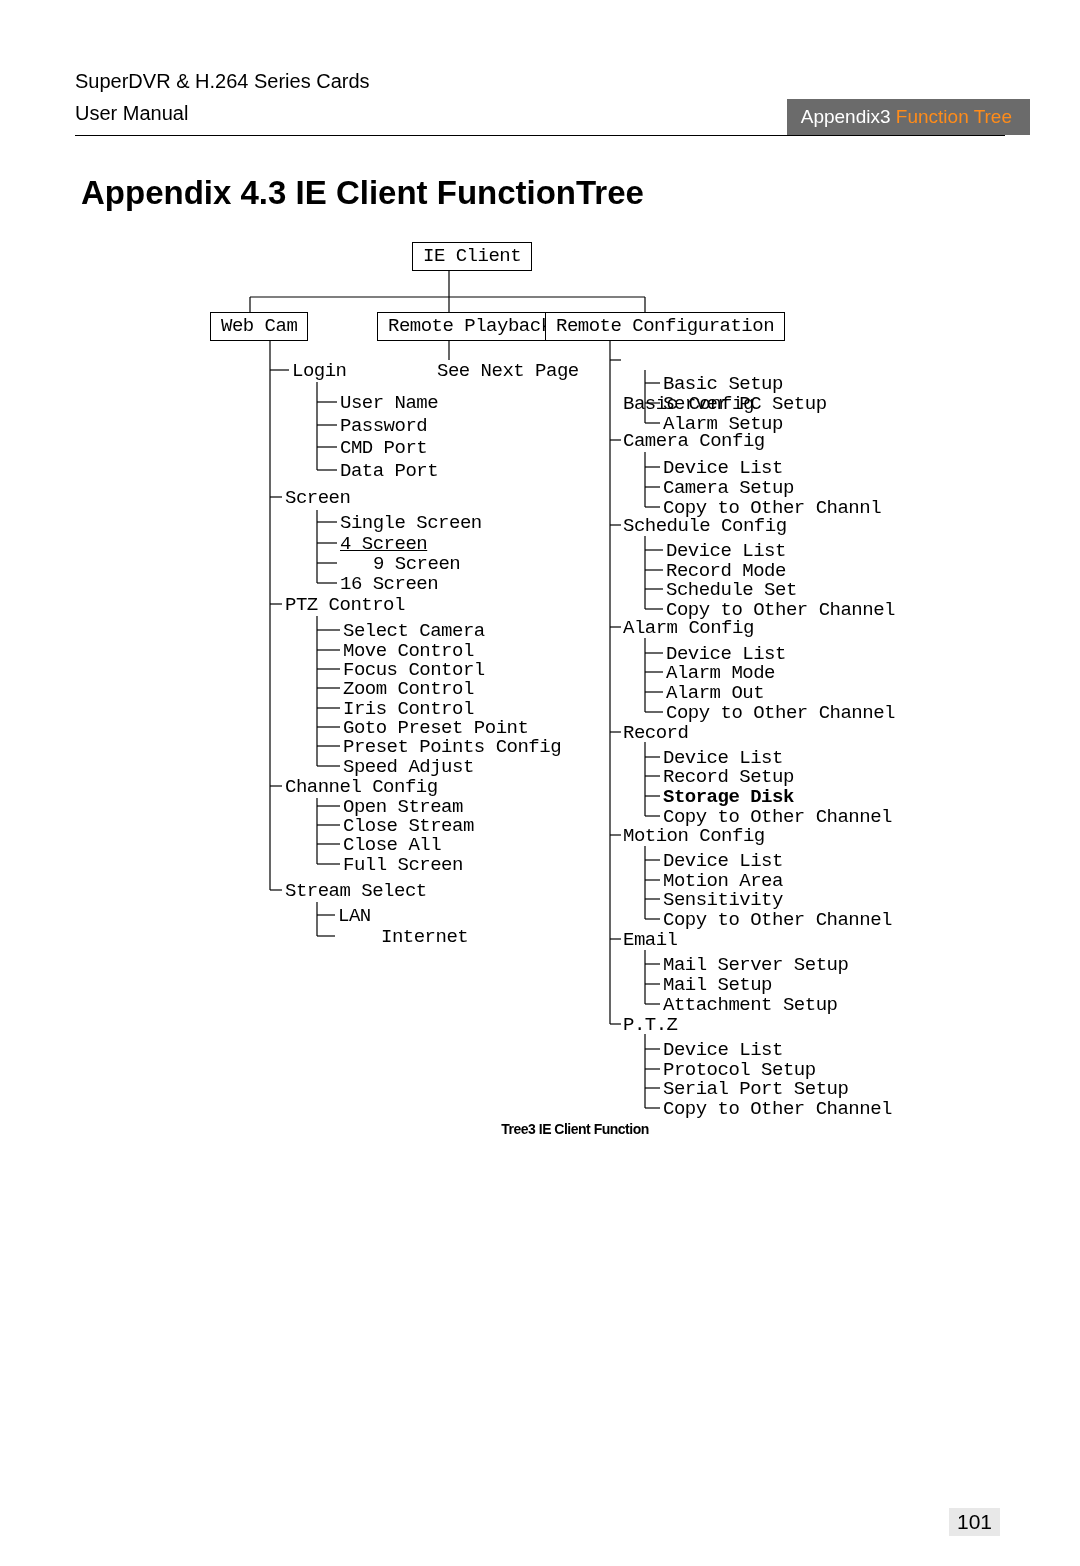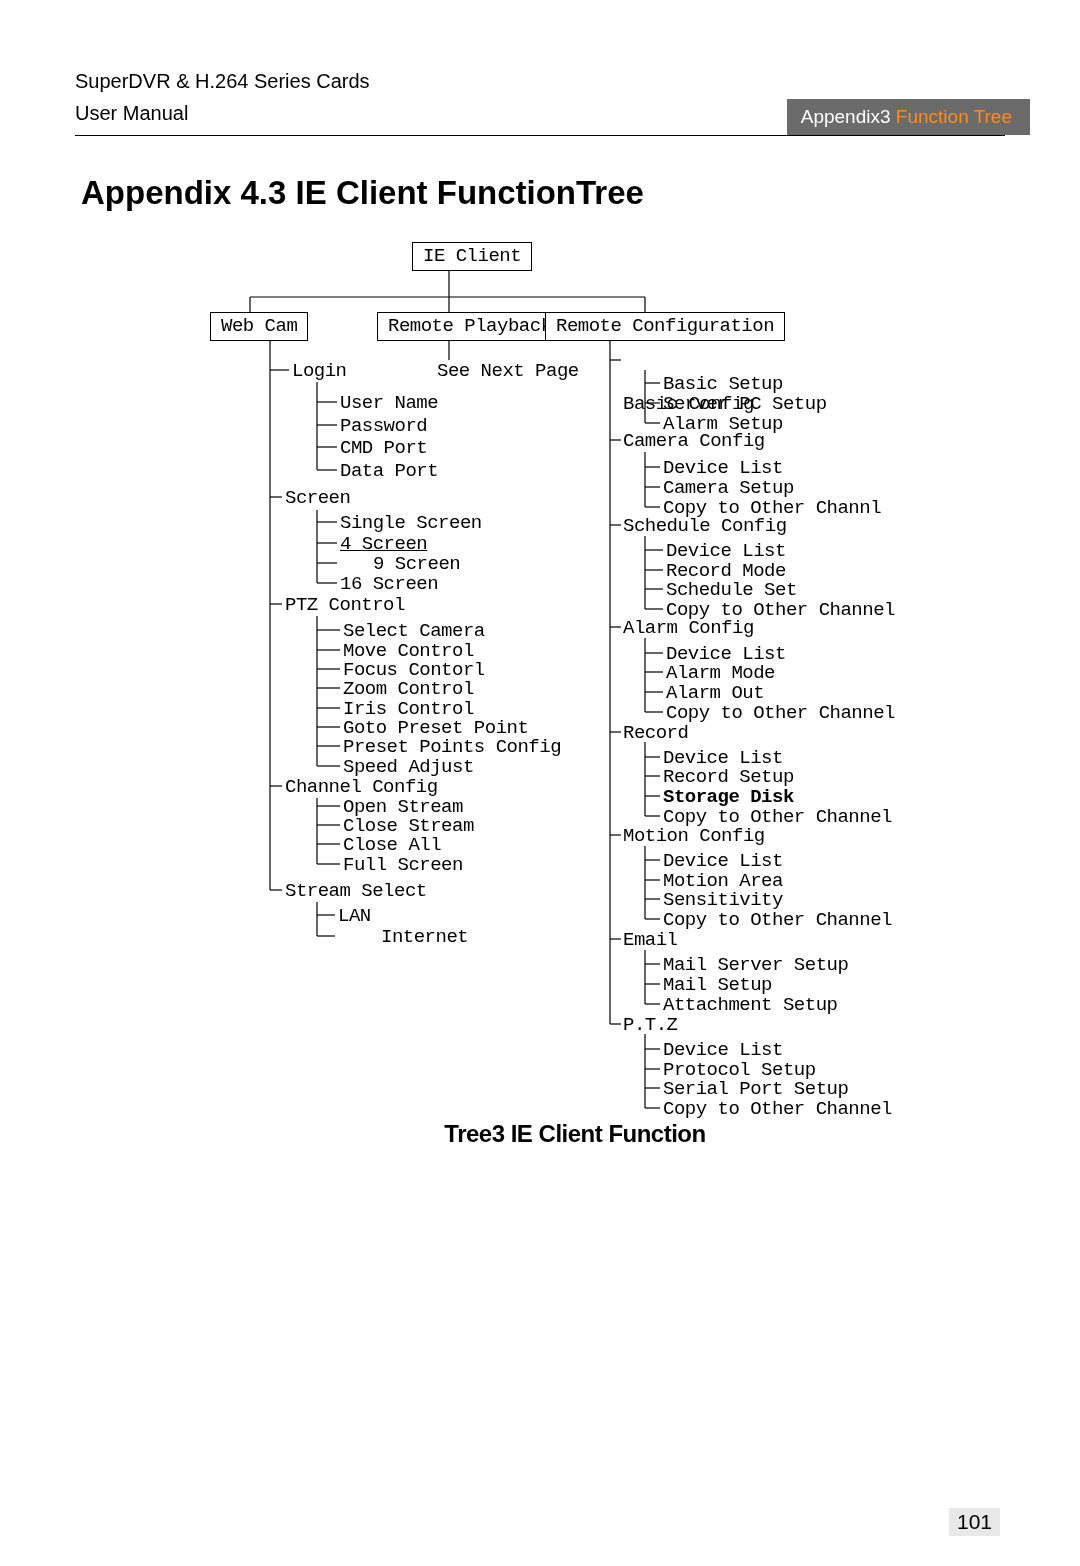--- a/index.html
+++ b/index.html
@@ -65,21 +65,21 @@
     top: 0;
     left: 0;
     stroke: #000;
     stroke-width: 1.2;
     fill: none;
   }
   .caption {
     text-align: center;
     font-family: Arial, Helvetica, sans-serif;
     font-weight: bold;
-    font-size: 24px;
+    font-size: 14px;
     position: absolute;
     width: 100%;
     left: 0;
   }
   .page-number {
     position: absolute;
     bottom: 30px;
     right: 80px;
     font-size: 21px;
     background: #e8e8e8;

